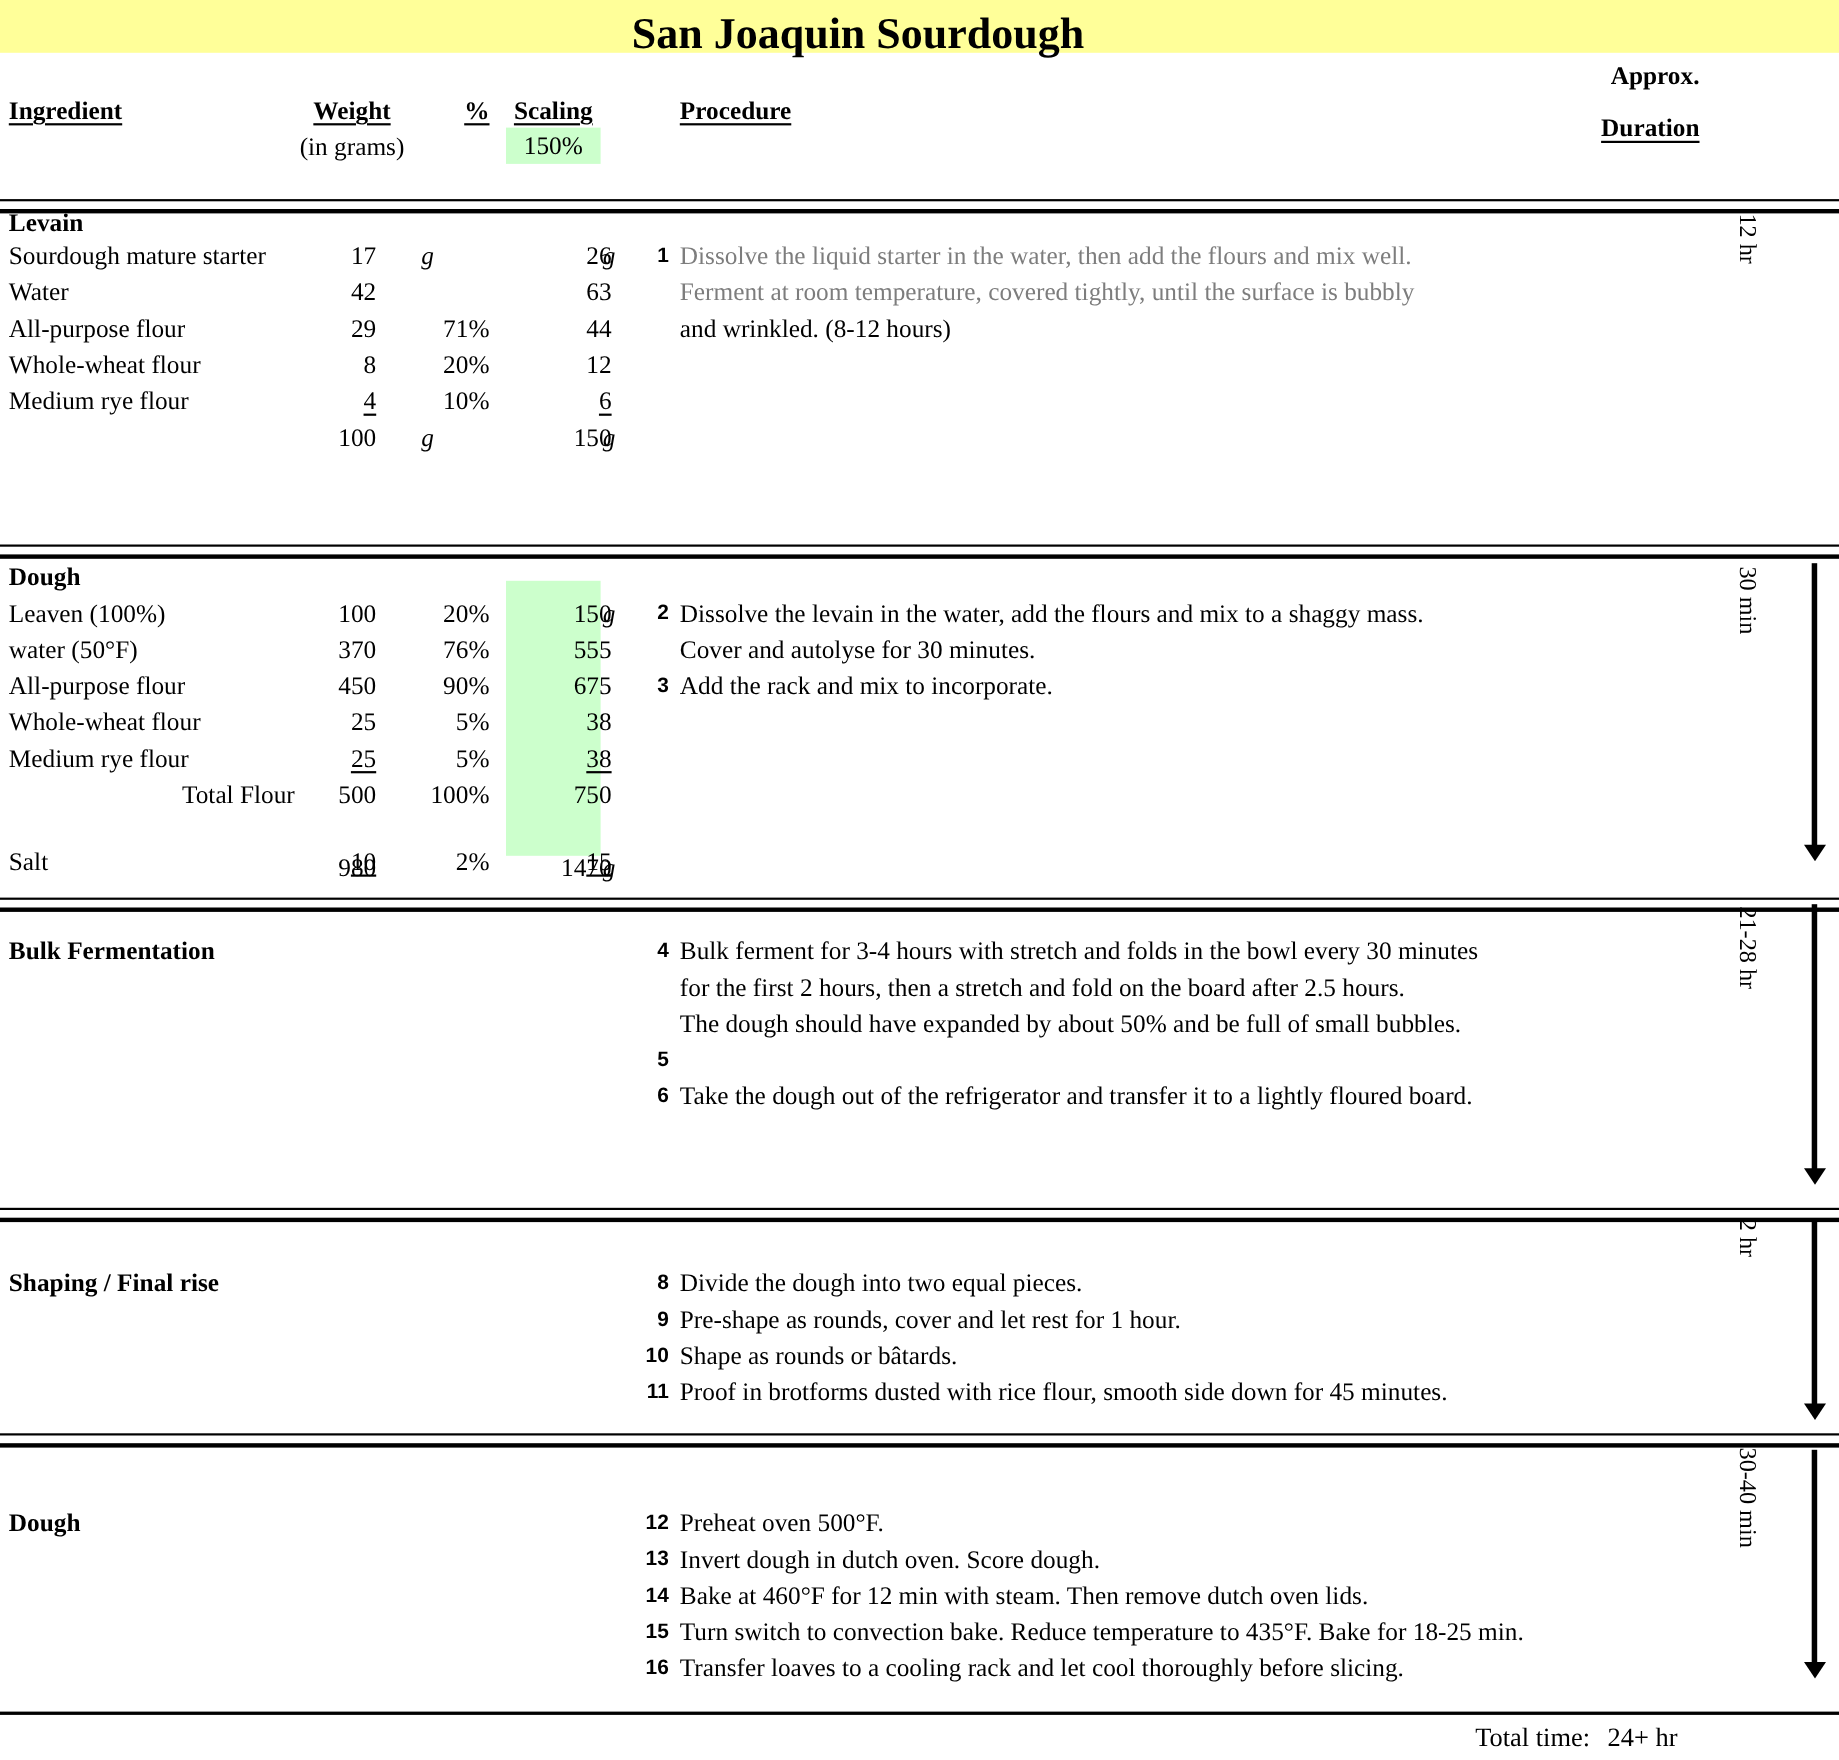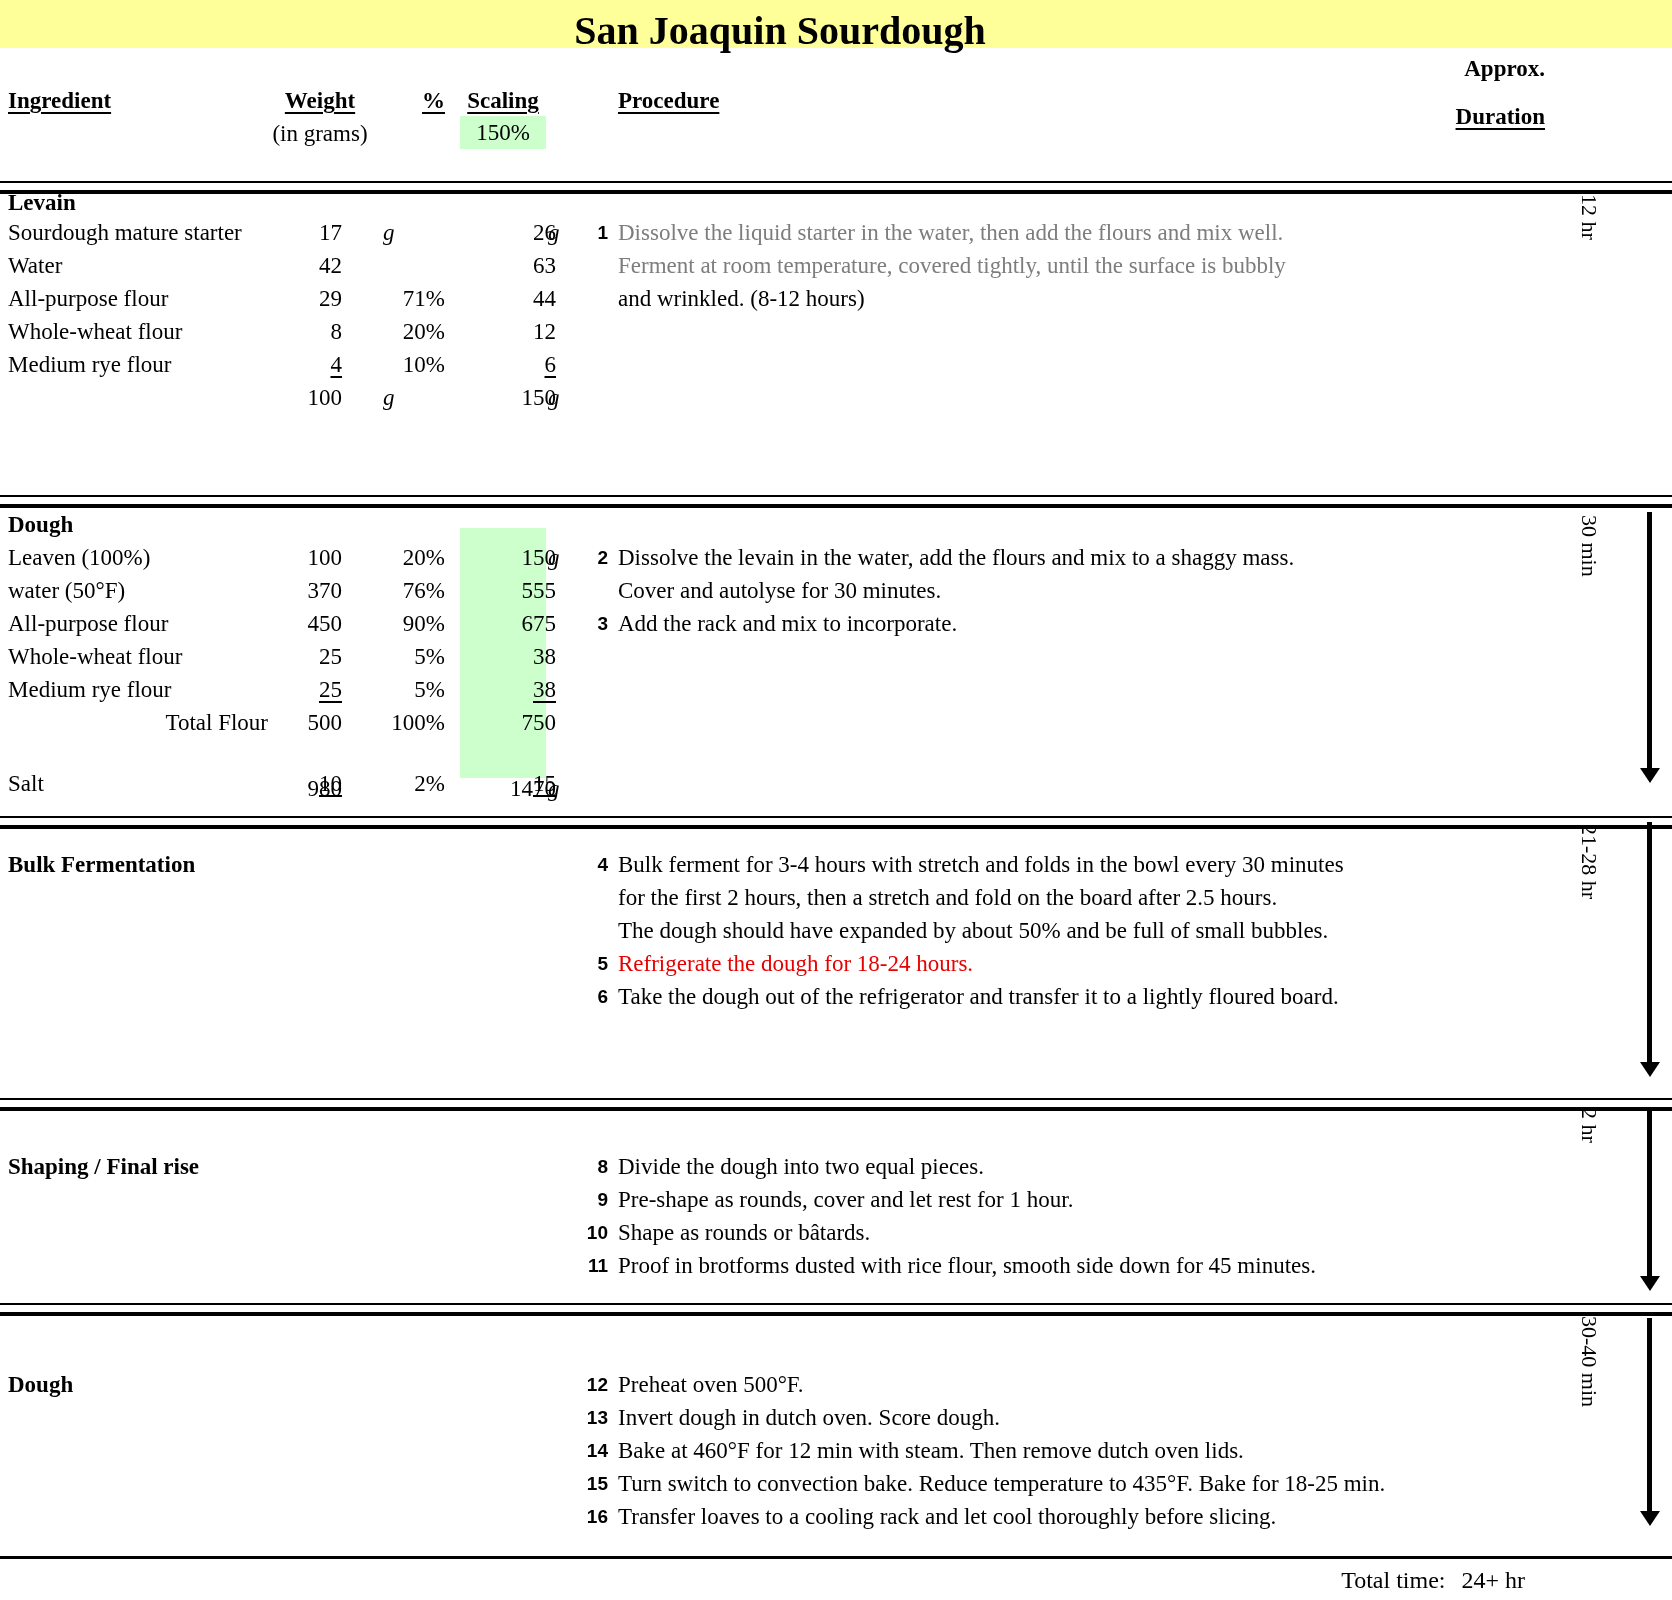--- a/index.html
+++ b/index.html
@@ -187,21 +187,20 @@
     <span class="c-steptext">Bulk ferment for 3-4 hours with stretch and folds in the bowl every 30 minutes</span>
   </div>
   <div class="row" style="top:881px;">
     <span class="c-steptext">for the first 2 hours, then a stretch and fold on the board after 2.5 hours.</span>
   </div>
   <div class="row" style="top:914px;">
     <span class="c-steptext">The dough should have expanded by about 50% and be full of small bubbles.</span>
   </div>
   <div class="row" style="top:947px;">
     <span class="c-stepnum">5</span>
-    <span class="c-steptext red">Refrigerate the dough for 18-24 hours.</span>
   </div>
   <div class="row" style="top:980px;">
     <span class="c-stepnum">6</span>
     <span class="c-steptext">Take the dough out of the refrigerator and transfer it to a lightly floured board.</span>
   </div>
 
   <div class="div2" style="top:1098px;"></div>
 
   <div class="sec" style="top:1150px;">Shaping / Final rise</div>
   <div class="vdur" style="top:1108px;">2 hr</div>

